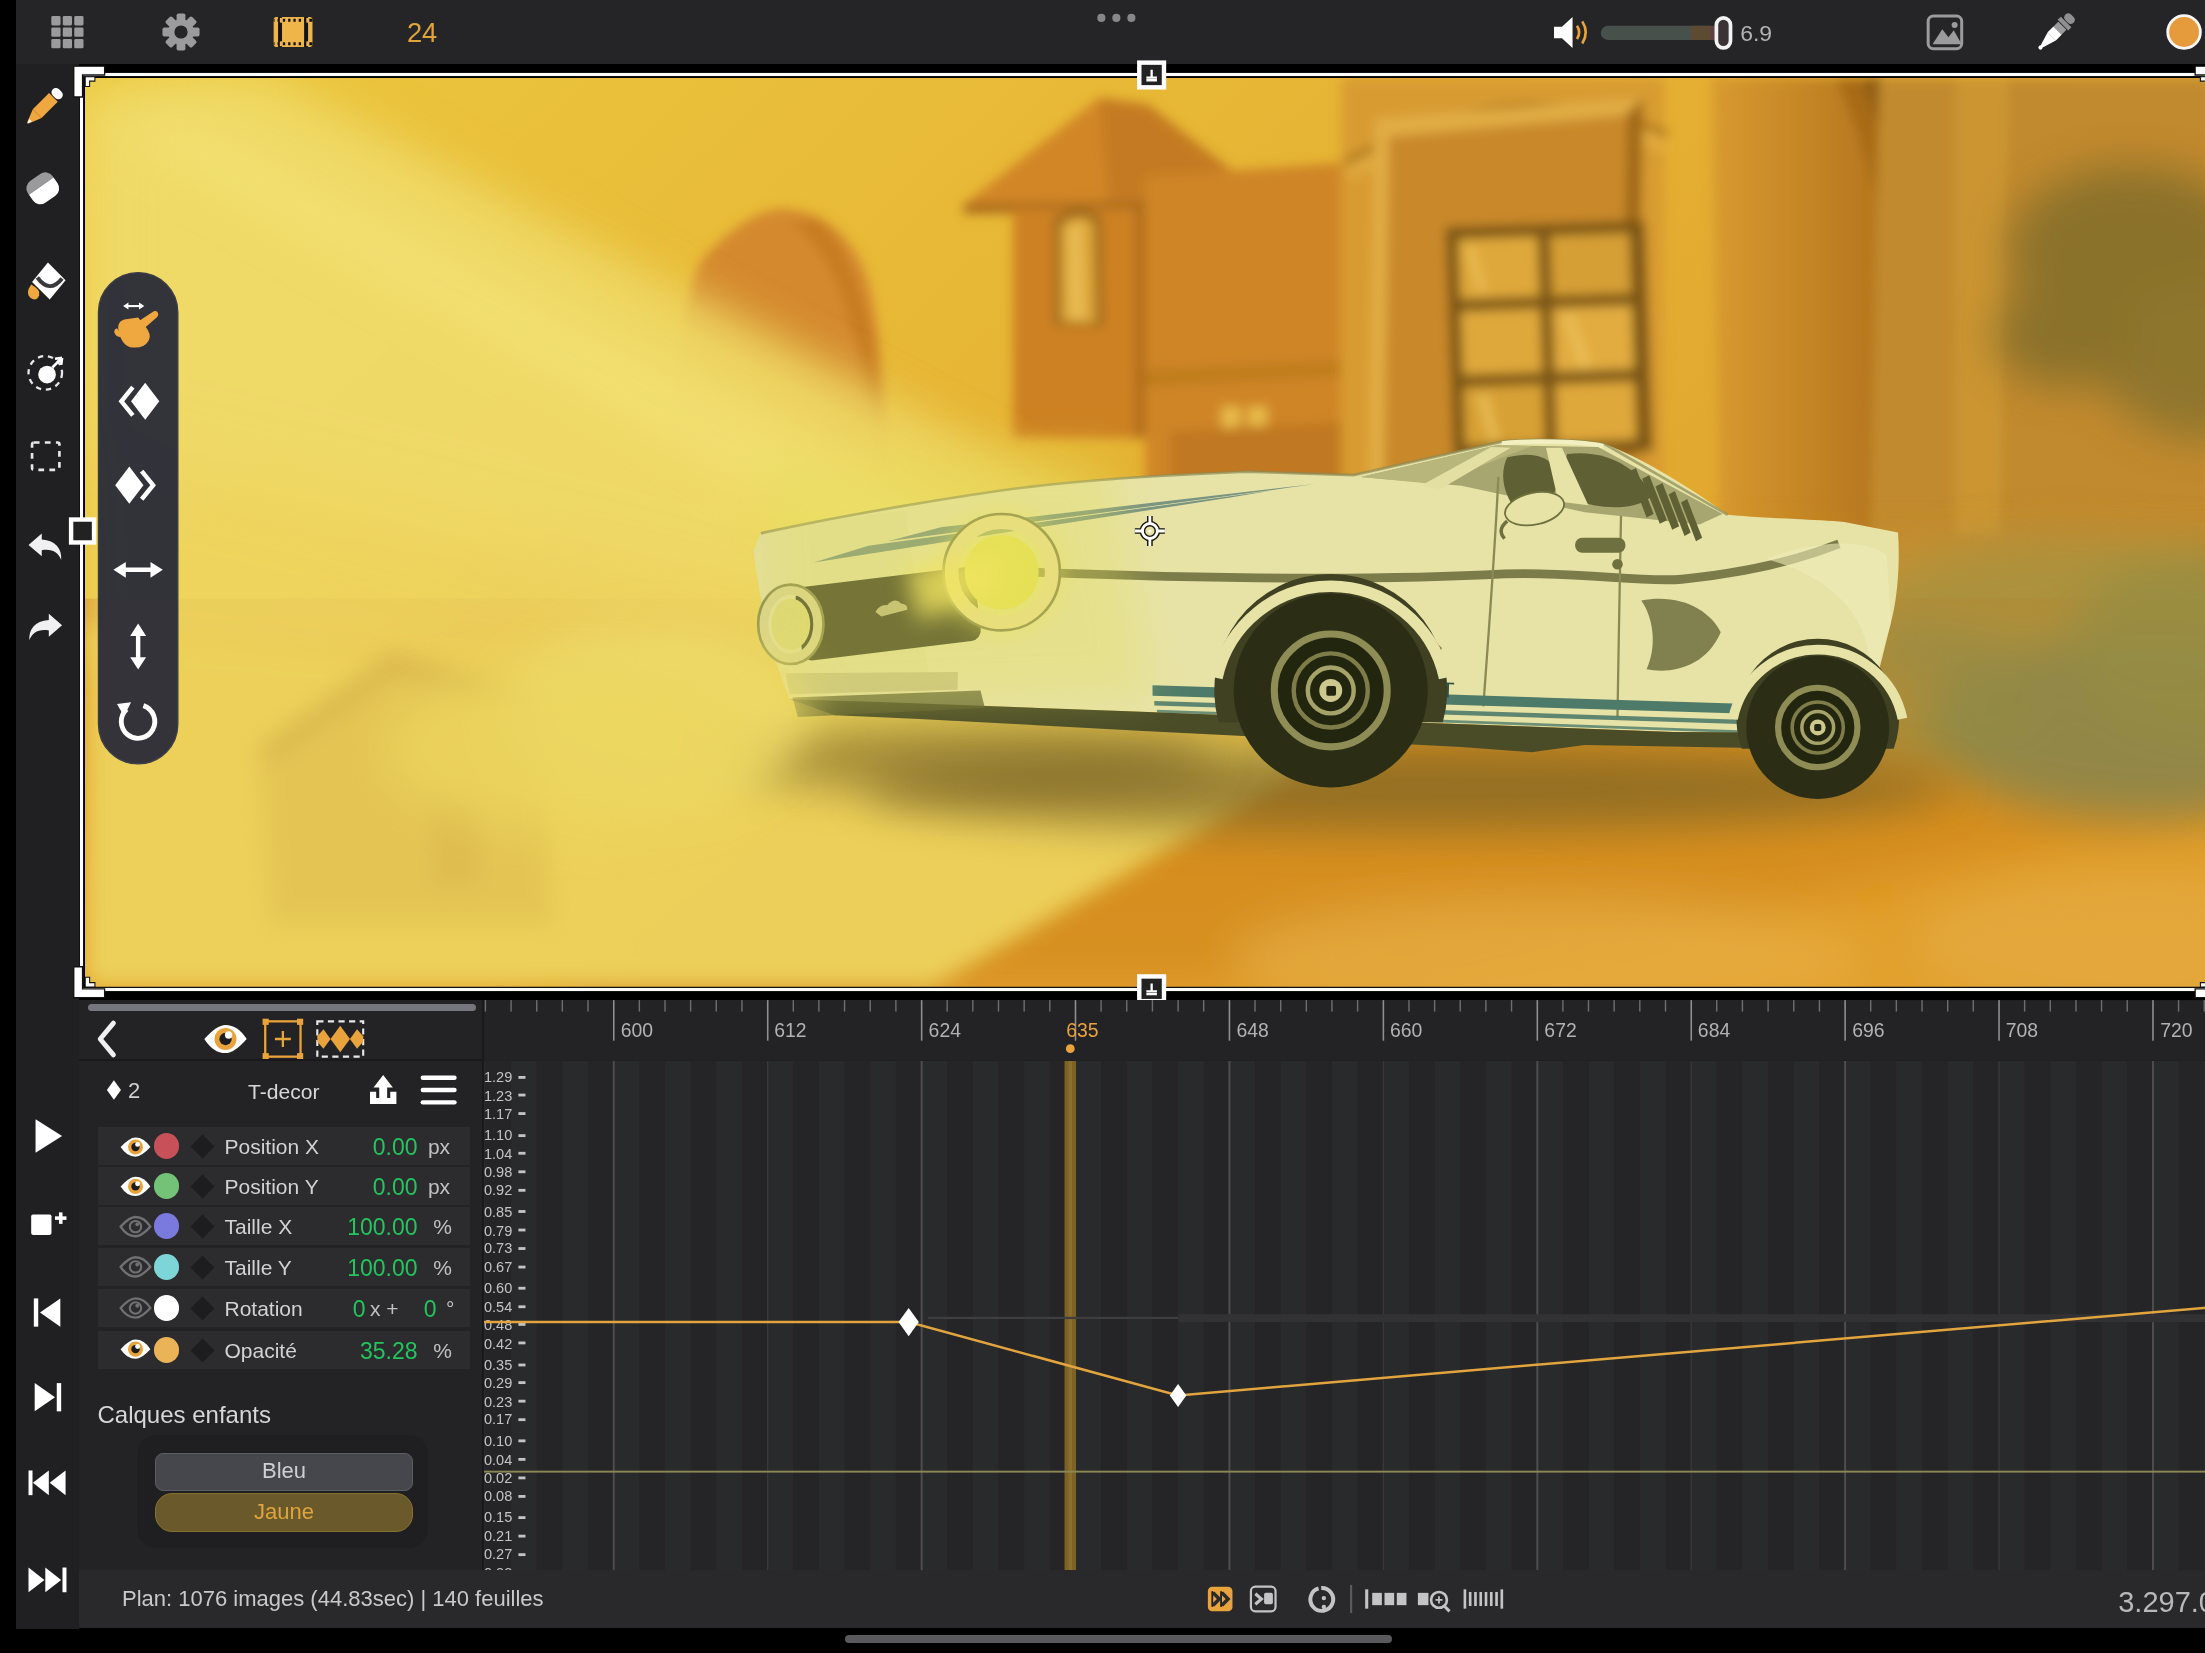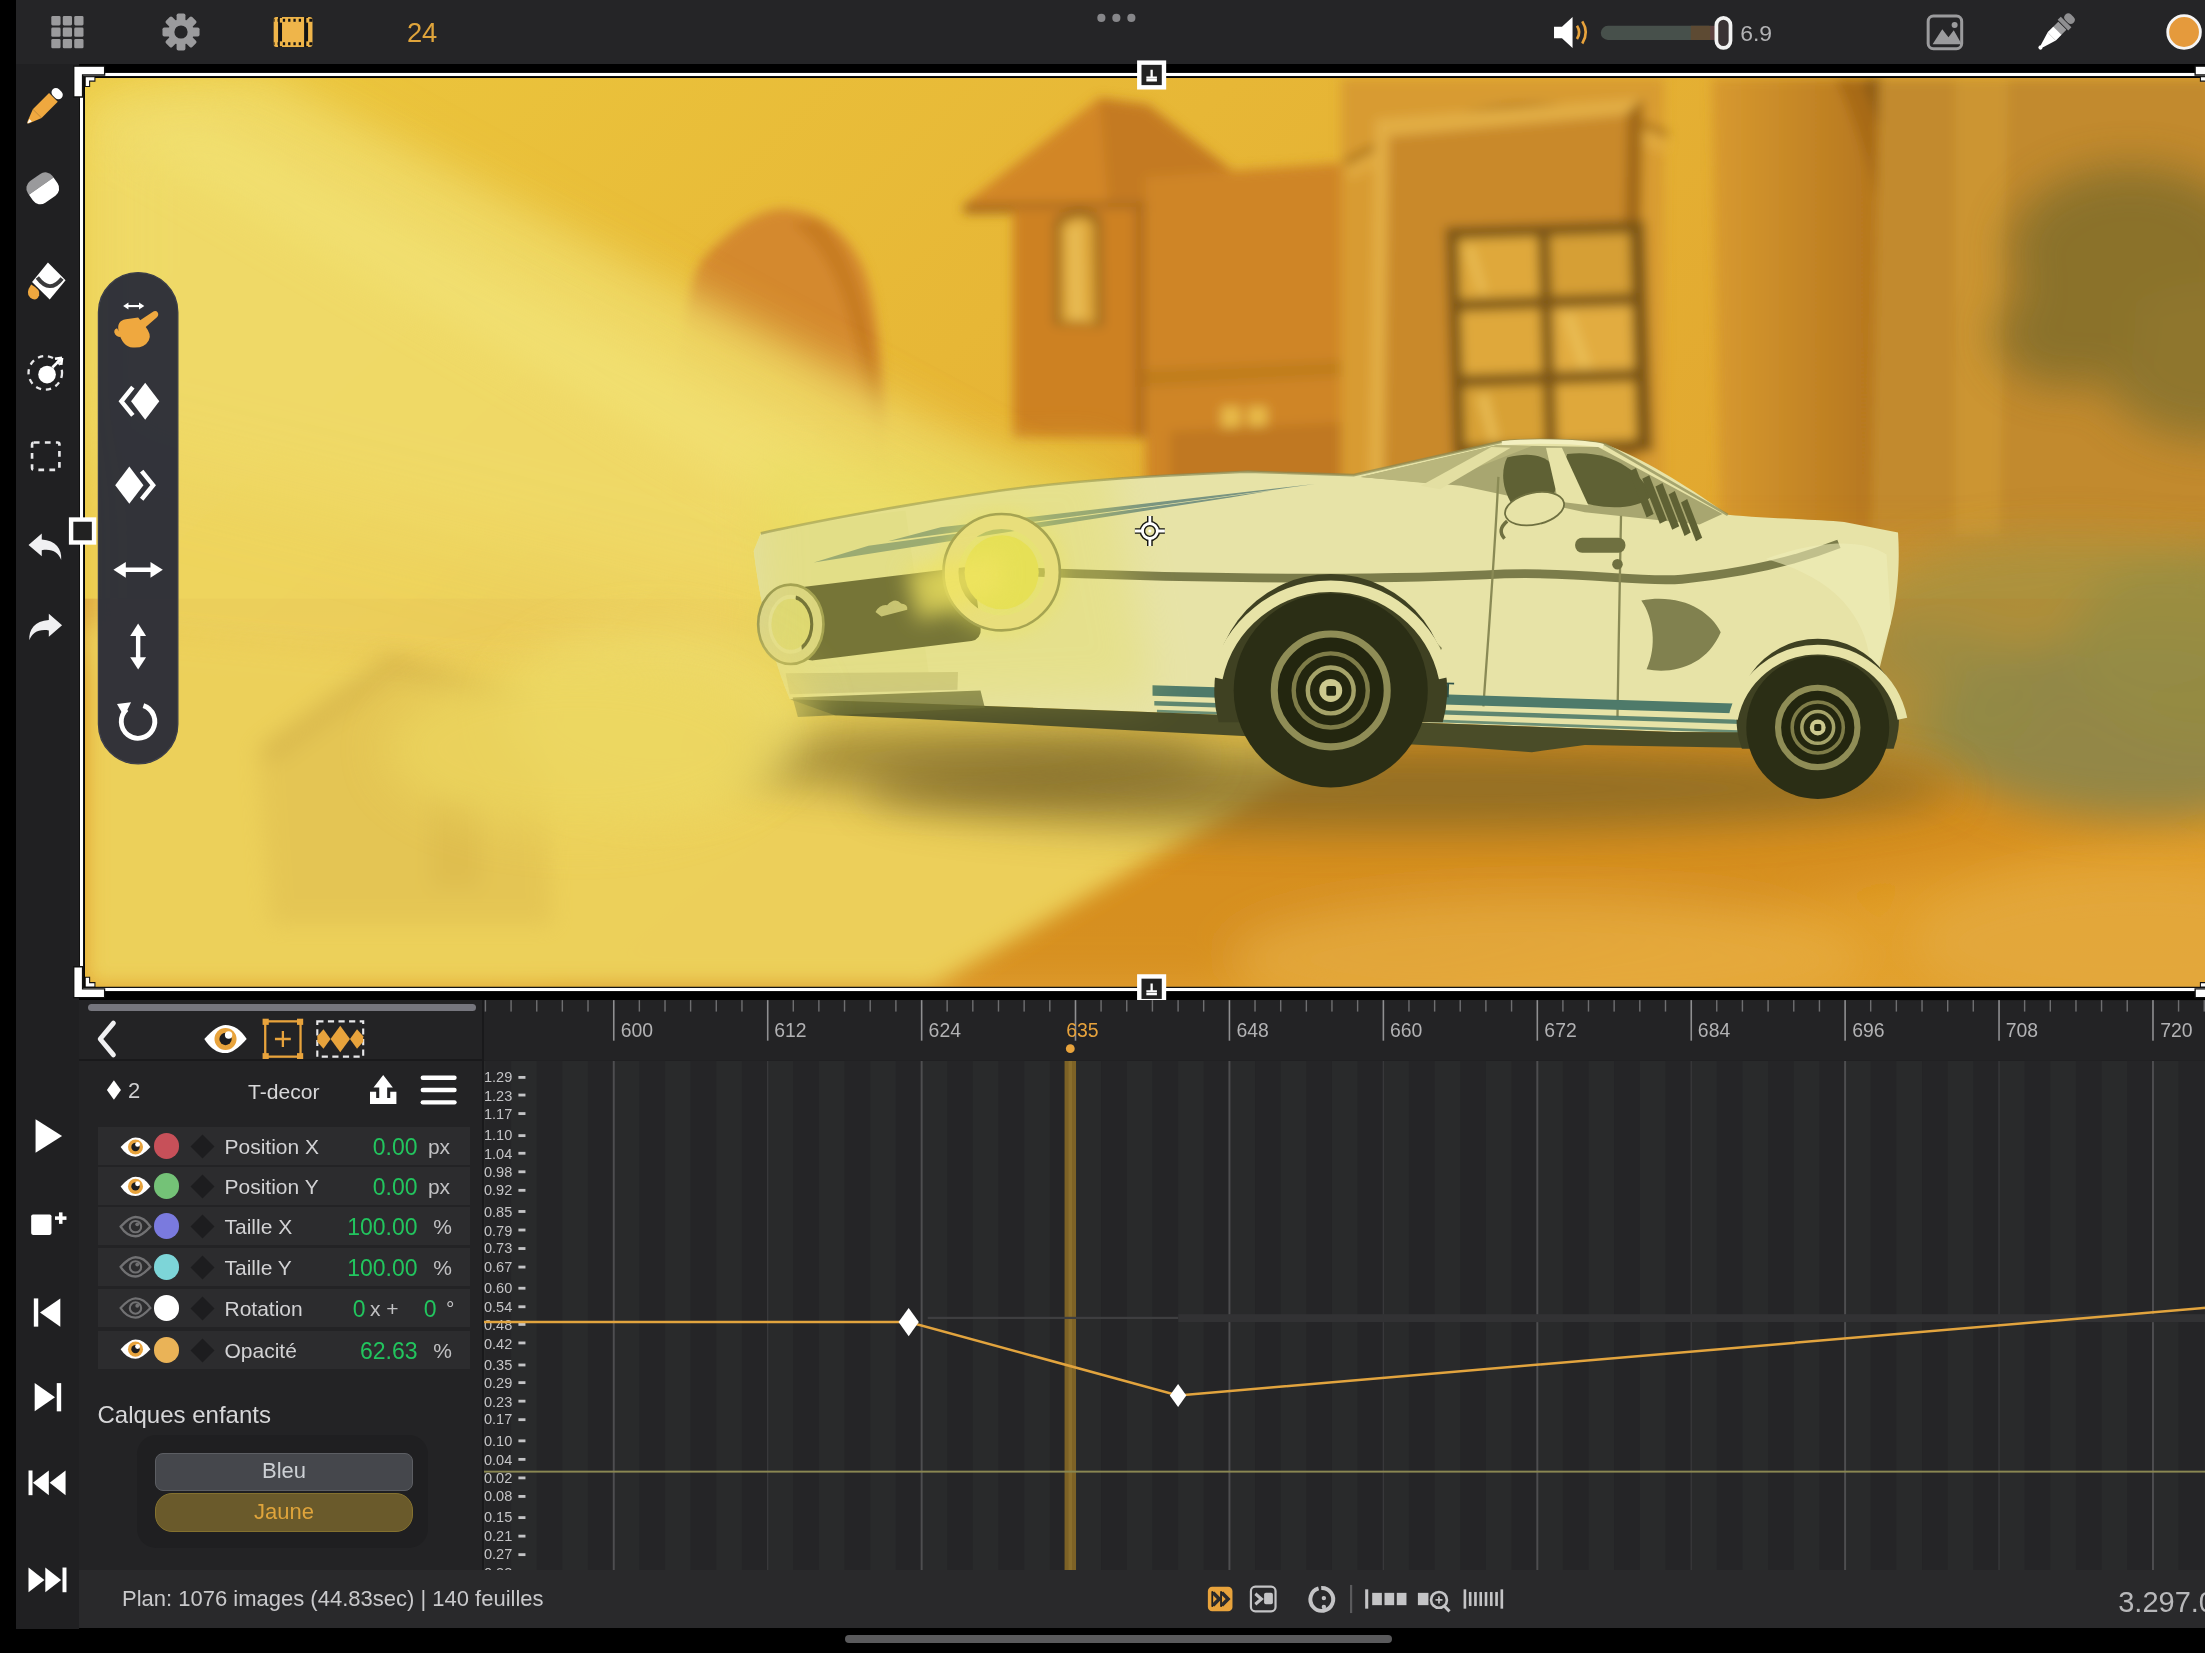--- a/index.html
+++ b/index.html
@@ -582,21 +582,21 @@
         <span class="rlab">Rotation</span>
         <span class="rval" style="right:104px;">0</span>
         <span class="runit" style="right:71px;">x +</span>
         <span class="rval" style="right:33px;">0</span>
         <span class="runit" style="right:15px;">°</span>
         <span class="dot" style="background:#ffffff;"></span>
         <span class="dia"></span>
       </div>
   <div class="row" style="top:331px;">
         <span class="rlab">Opacité</span>
-        <span class="rval" style="right:52px;">62.63</span>
+        <span class="rval" style="right:52px;">35.28</span>
         <span class="runit" style="right:17.6px;">%</span>
         <span class="dot" style="background:#eab357;"></span>
         <span class="dia"></span>
       </div>
 
   <svg class="abs" style="left:39px;top:127px" width="35" height="362" viewBox="0 0 40 410">
     <g id="eyeA" transform="translate(20,21)">
       <path d="M-17,0 Q-7,-11 0,-11 Q10,-11 17,0 Q7,11 0,11 Q-10,11 -17,0 Z" fill="#ffffff"></path>
       <circle r="8.6" fill="#e8a33c"></circle>
           <circle r="4.8" fill="#1d1d1f"></circle>

